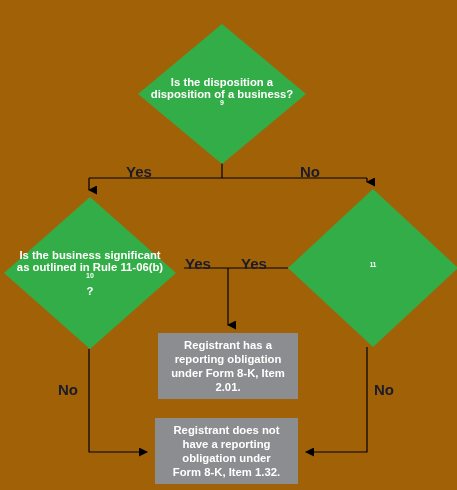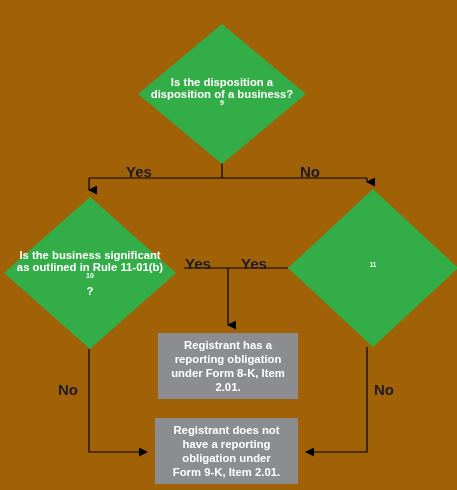--- a/index.html
+++ b/index.html
@@ -167,39 +167,39 @@
     <div class="diamond-label" id="node-top-label">
       <span><span>Is the disposition a disposition of a business?</span><sup>9</sup></span>
     </div>
   </div>
 
   <div class="diamond-wrap" id="node-left-wrap">
     <svg class="diamond-shape" viewBox="0 0 172 152" preserveAspectRatio="none">
       <polygon points="86,0 172,76 86,152 0,76" fill="#33ad47"></polygon>
     </svg>
     <div class="diamond-label" id="node-left-label">
-      <span><span>Is the business significant as outlined in Rule 11-01(b)</span><sup>10</sup><span>?</span></span>
+      <span><span>Is the business significant as outlined in Rule 11-06(b)</span><sup>10</sup><span>?</span></span>
     </div>
   </div>
 
   <div class="diamond-wrap" id="node-right-wrap">
     <svg class="diamond-shape" viewBox="0 0 170 158" preserveAspectRatio="none">
       <polygon points="85,0 170,79 85,158 0,79" fill="#33ad47"></polygon>
     </svg>
     <div class="diamond-label" id="node-right-label">
       <span><sup>11</sup></span>
     </div>
   </div>
 
   <div class="box" id="box-yes">
     <span>Registrant has a reporting obligation under Form 8-K, Item 2.01.</span>
   </div>
 
   <div class="box" id="box-no">
-    <span>Registrant does not have a reporting obligation under Form 9-K, Item 2.01.</span>
+    <span>Registrant does not have a reporting obligation under Form 8-K, Item 1.32.</span>
   </div>
 
   <div class="edge-label" id="lbl-yes-top">Yes</div>
   <div class="edge-label" id="lbl-no-top">No</div>
   <div class="edge-label" id="lbl-yes-left">Yes</div>
   <div class="edge-label" id="lbl-yes-right">Yes</div>
   <div class="edge-label" id="lbl-no-left">No</div>
   <div class="edge-label" id="lbl-no-right">No</div>
 
 </div>

